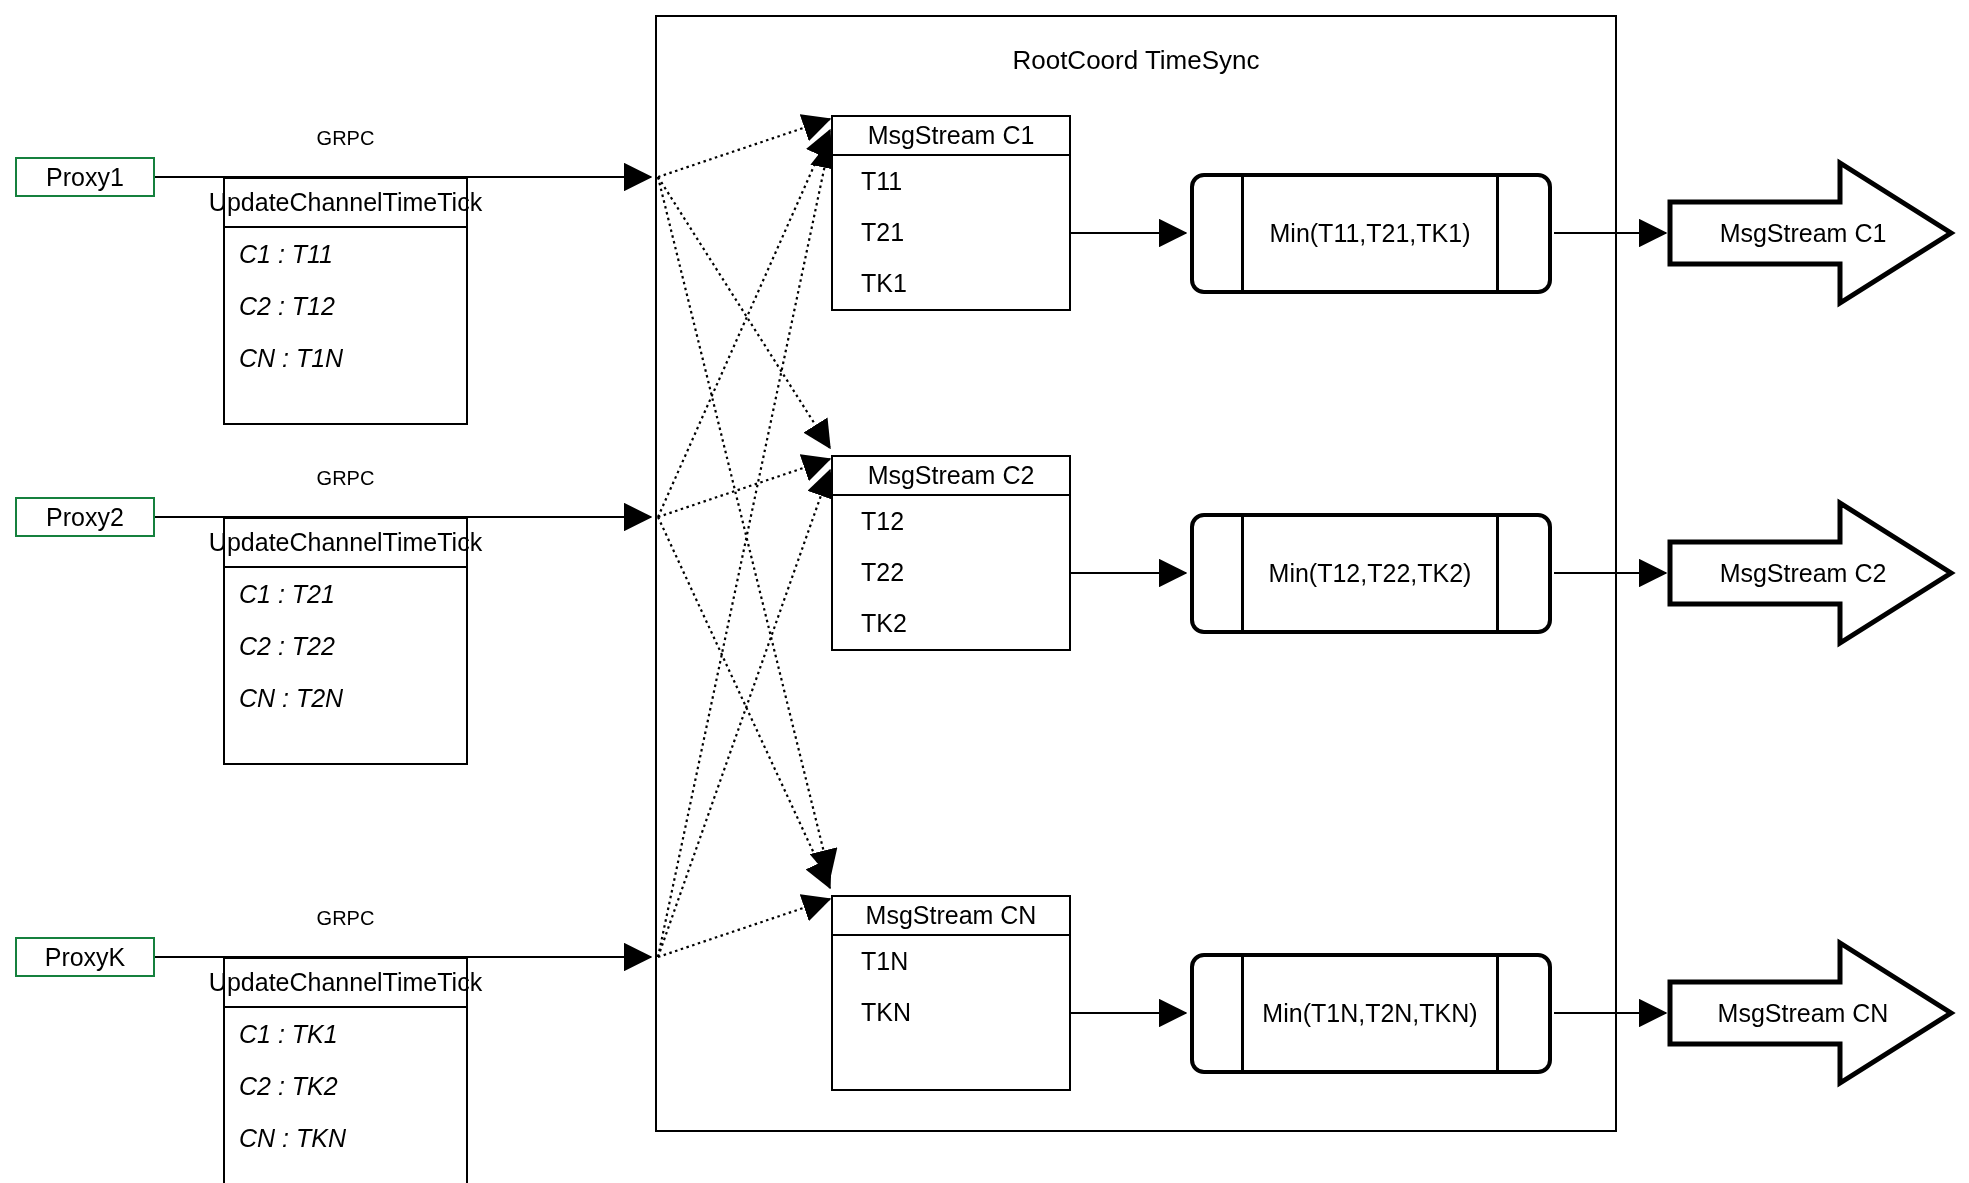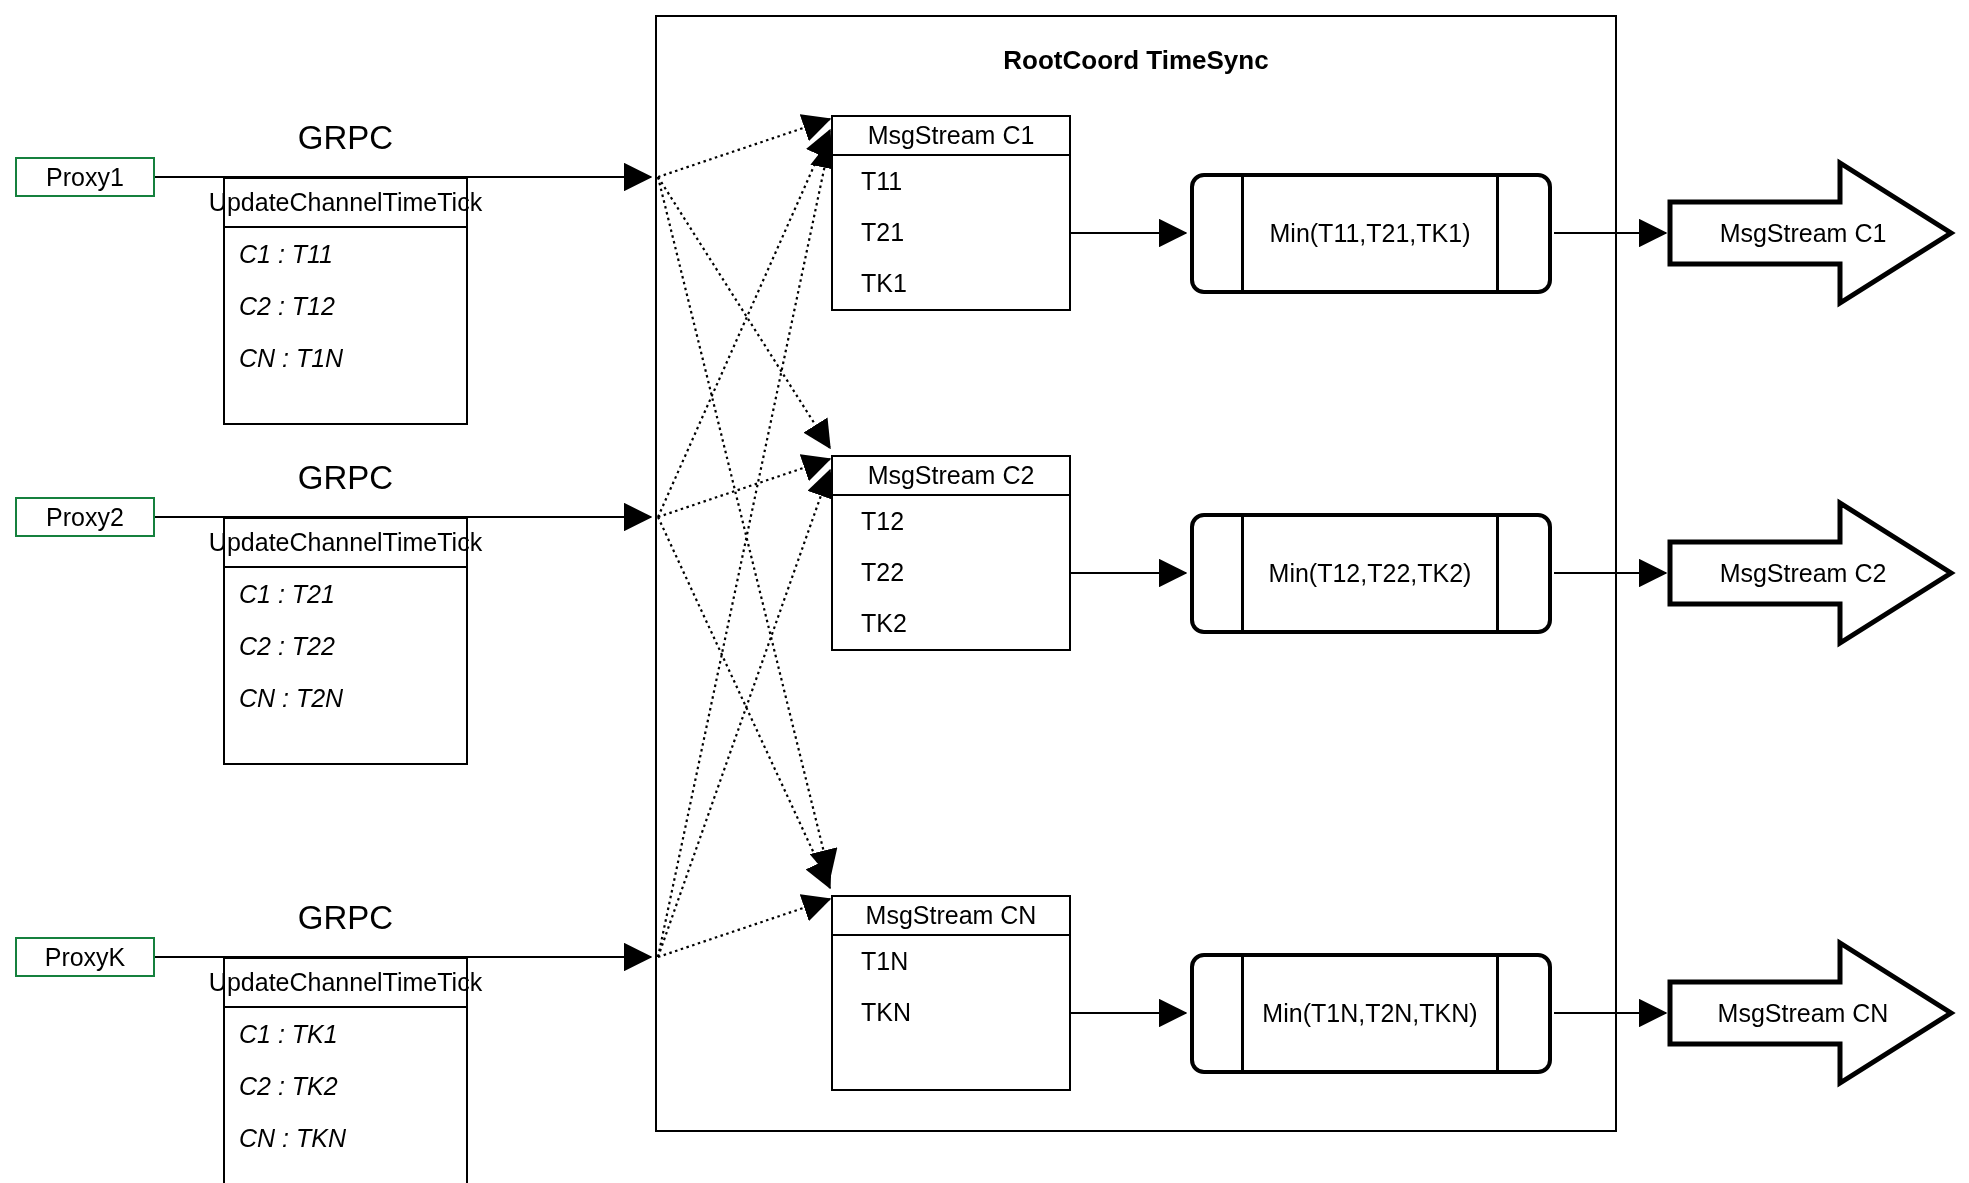--- a/index.html
+++ b/index.html
@@ -22,21 +22,21 @@
   .container-title{
     position:absolute;left:0;top:28px;width:100%;
     text-align:center;font-size:26px;white-space:nowrap;
   }
 
   .proxy-box{
     width:140px;height:40px;border:2px solid #15803d;background:#fff;
     font-size:25px;
   }
   .grpc-label{
-    width:245px;height:32px;font-size:33px;
+    width:245px;height:32px;font-size:20px;
   }
 
   .dtable{background:#fff;border:2px solid #000;}
   .dtable .thead{
     border-bottom:2px solid #000;display:flex;align-items:center;justify-content:center;
     font-size:25px;white-space:nowrap;
   }
   .dtable .trow{
     display:flex;align-items:center;font-size:25px;white-space:nowrap;
   }
@@ -96,21 +96,21 @@
       <line x1="1554" y1="1013" x2="1666" y2="1013" marker-end="url(#ah)"></line>
     </g>
 
     <g fill="#ffffff" stroke="#000" stroke-width="5" stroke-linejoin="miter">
       <path d="M1670 202 H1840 V163 L1951 233 L1840 303 V264 H1670 Z"></path>
       <path d="M1670 542 H1840 V503 L1951 573 L1840 643 V604 H1670 Z"></path>
       <path d="M1670 982 H1840 V943 L1951 1013 L1840 1083 V1044 H1670 Z"></path>
     </g>
   </svg>
 
-  <div class="abs container-box" style="left:655px;top:15px;width:962px;height:1117px;font-weight:bold;">
+  <div class="abs container-box" style="left:655px;top:15px;width:962px;height:1117px;">
     <div class="container-title">RootCoord TimeSync</div>
   </div>
 
   <div class="abs proxy-box center" style="left:15px;top:157px;">
     <span>Proxy1</span>
   </div>
   <div class="abs grpc-label center" style="left:223px;top:122px;">GRPC</div>
 
   <div class="abs dtable utable" style="left:223px;top:177px;">
     <div class="thead">UpdateChannelTimeTick</div>

